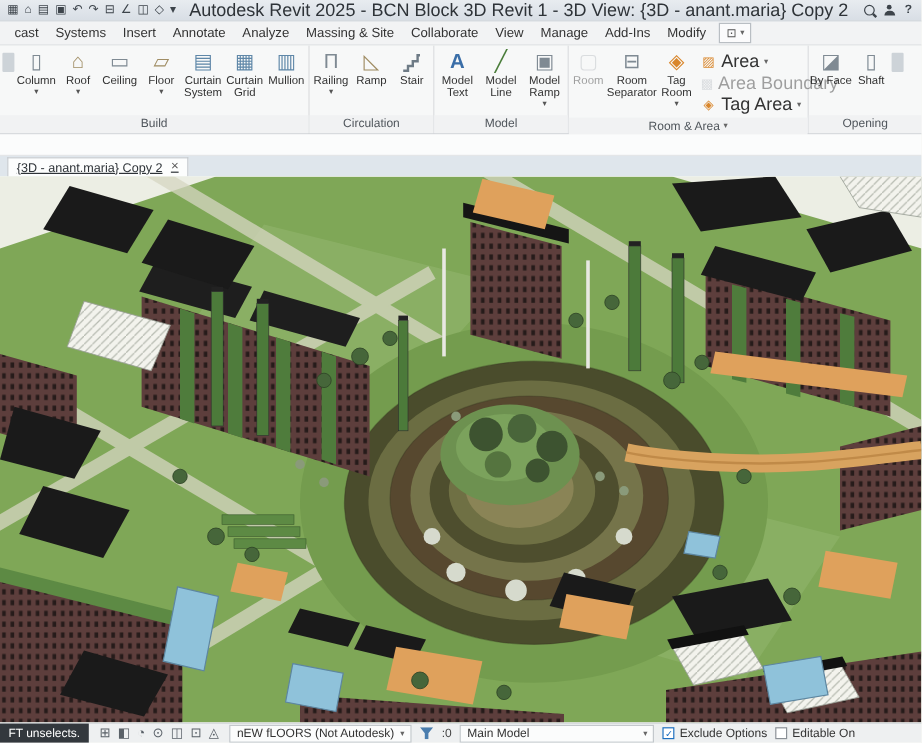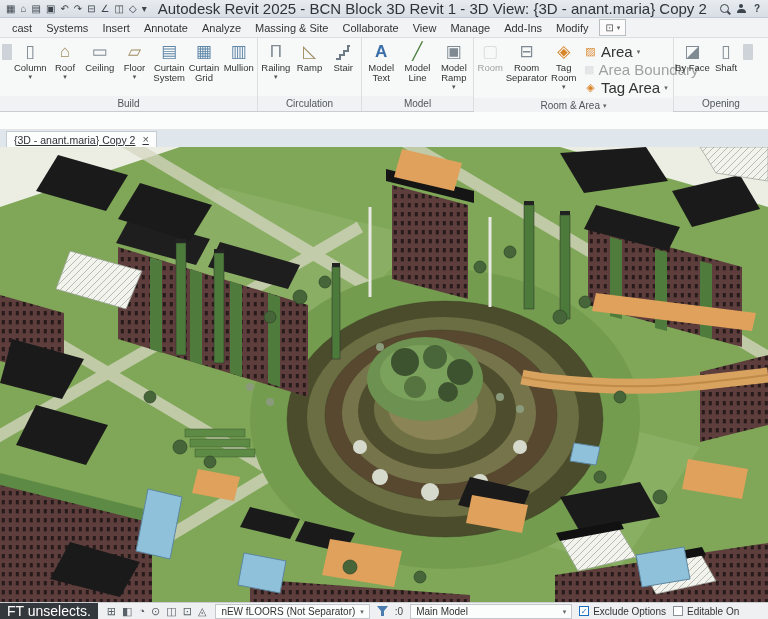--- a/index.html
+++ b/index.html
@@ -61,21 +61,21 @@
   .vclose{color:#555;font-size:11px;line-height:1;cursor:pointer;}
 
   
   .canvas{height:455px;position:relative;background:#eceee4;overflow:hidden;}
   .canvas svg{display:block;}
 
   
   .statusbar{height:17px;background:#eef0f1;border-top:1px solid #c9cdd1;display:flex;
     align-items:center;font-size:10px;color:#333;gap:7px;box-sizing:border-box;}
   .schip{background:#33383d;color:#fff;height:100%;display:flex;align-items:center;
-    padding:0 7px;white-space:nowrap;font-size:14px;}
+    padding:0 7px;white-space:nowrap;font-size:10px;}
   .sicons{display:flex;align-items:center;gap:6px;padding:0 2px;}
   .sicon{font-size:11px;color:#5a6168;line-height:1;cursor:default;}
   .sselect{display:flex;align-items:center;gap:5px;border:1px solid #c3c8cc;background:#fbfcfc;
     height:13px;padding:0 5px;white-space:nowrap;cursor:default;}
   .selcount{color:#444;}
   .scheck{display:flex;align-items:center;gap:4px;white-space:nowrap;cursor:default;}
   .cbox{width:10px;height:10px;border:1px solid #8a9096;background:#fff;display:inline-flex;
     align-items:center;justify-content:center;font-size:8px;color:#1d6fbf;box-sizing:border-box;}
   .cbox.checked{border-color:#1d6fbf;}
   .funnelw{display:inline-flex;align-items:center;}
@@ -456,21 +456,21 @@
     <div class="sicons">
       <span class="sicon">⊞</span>
       <span class="sicon">◧</span>
       <span class="sicon">◔</span>
       <span class="sicon">⊙</span>
       <span class="sicon">◫</span>
       <span class="sicon">⊡</span>
       <span class="sicon">◬</span>
     </div>
     <div class="sselect">
-      <span>nEW fLOORS (Not Separator)</span>
+      <span>nEW fLOORS (Not Autodesk)</span>
       <span class="caret">▾</span>
     </div>
     <span class="funnelw">
       <svg width="11" height="10" viewBox="0 0 11 10">
           <path d="M0 0 H11 L7 5 V10 L4 10 V5 Z" fill="#4a7dae"></path>
         </svg>
     </span>
     <span class="selcount">:0</span>
     <div class="sselect" style="width:150px;justify-content:space-between">
       <span>Main Model</span>

